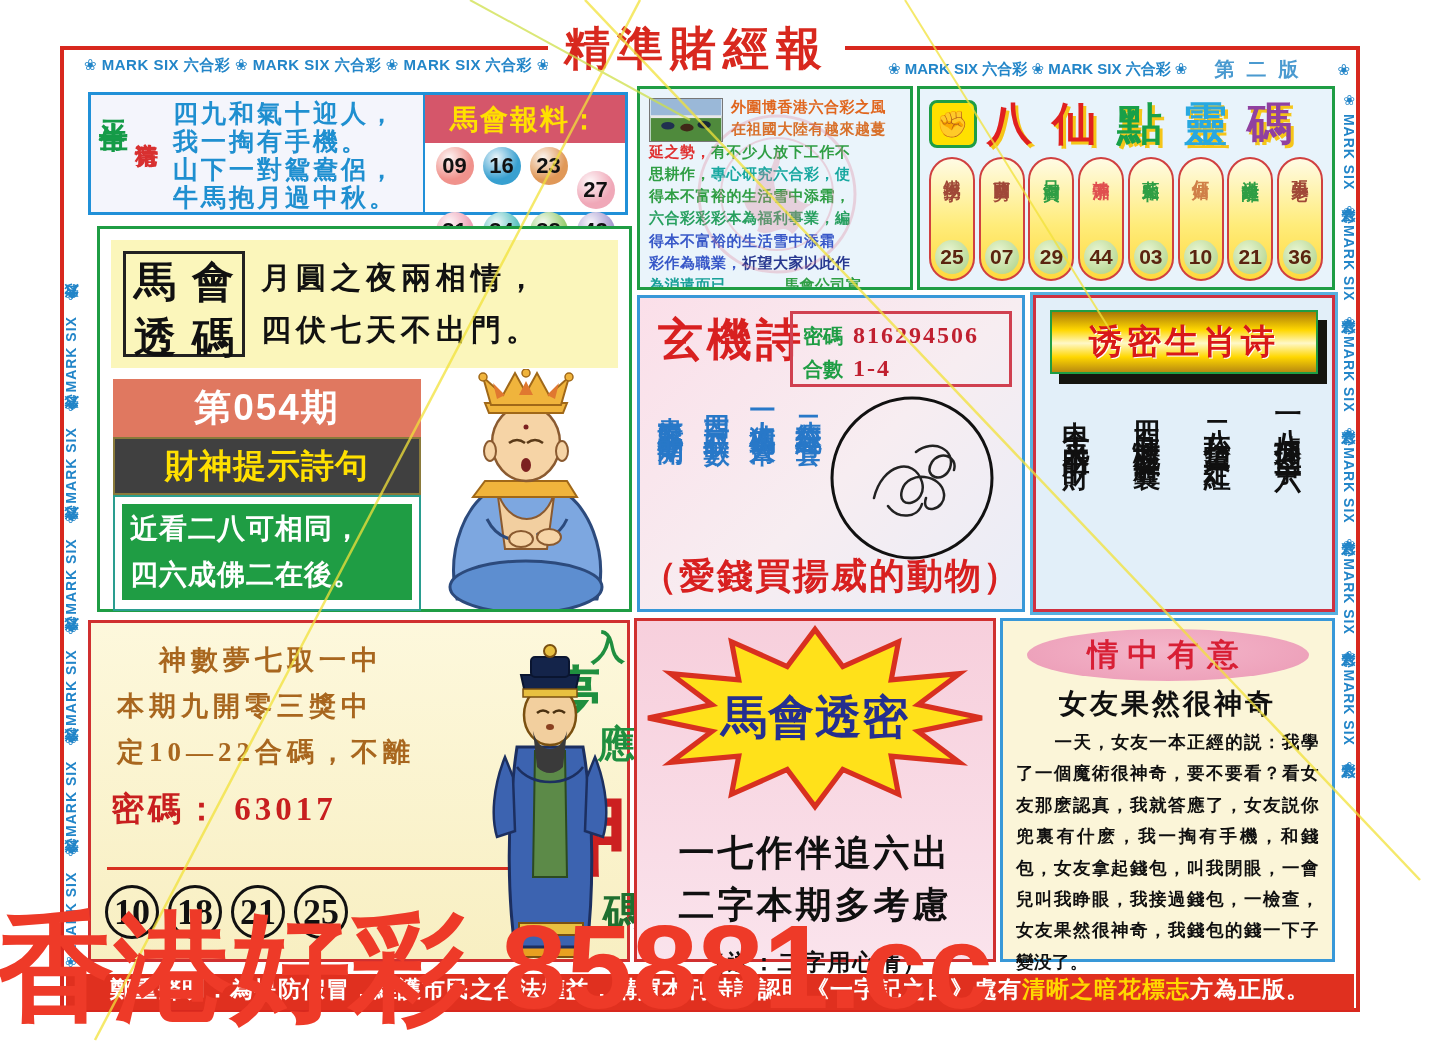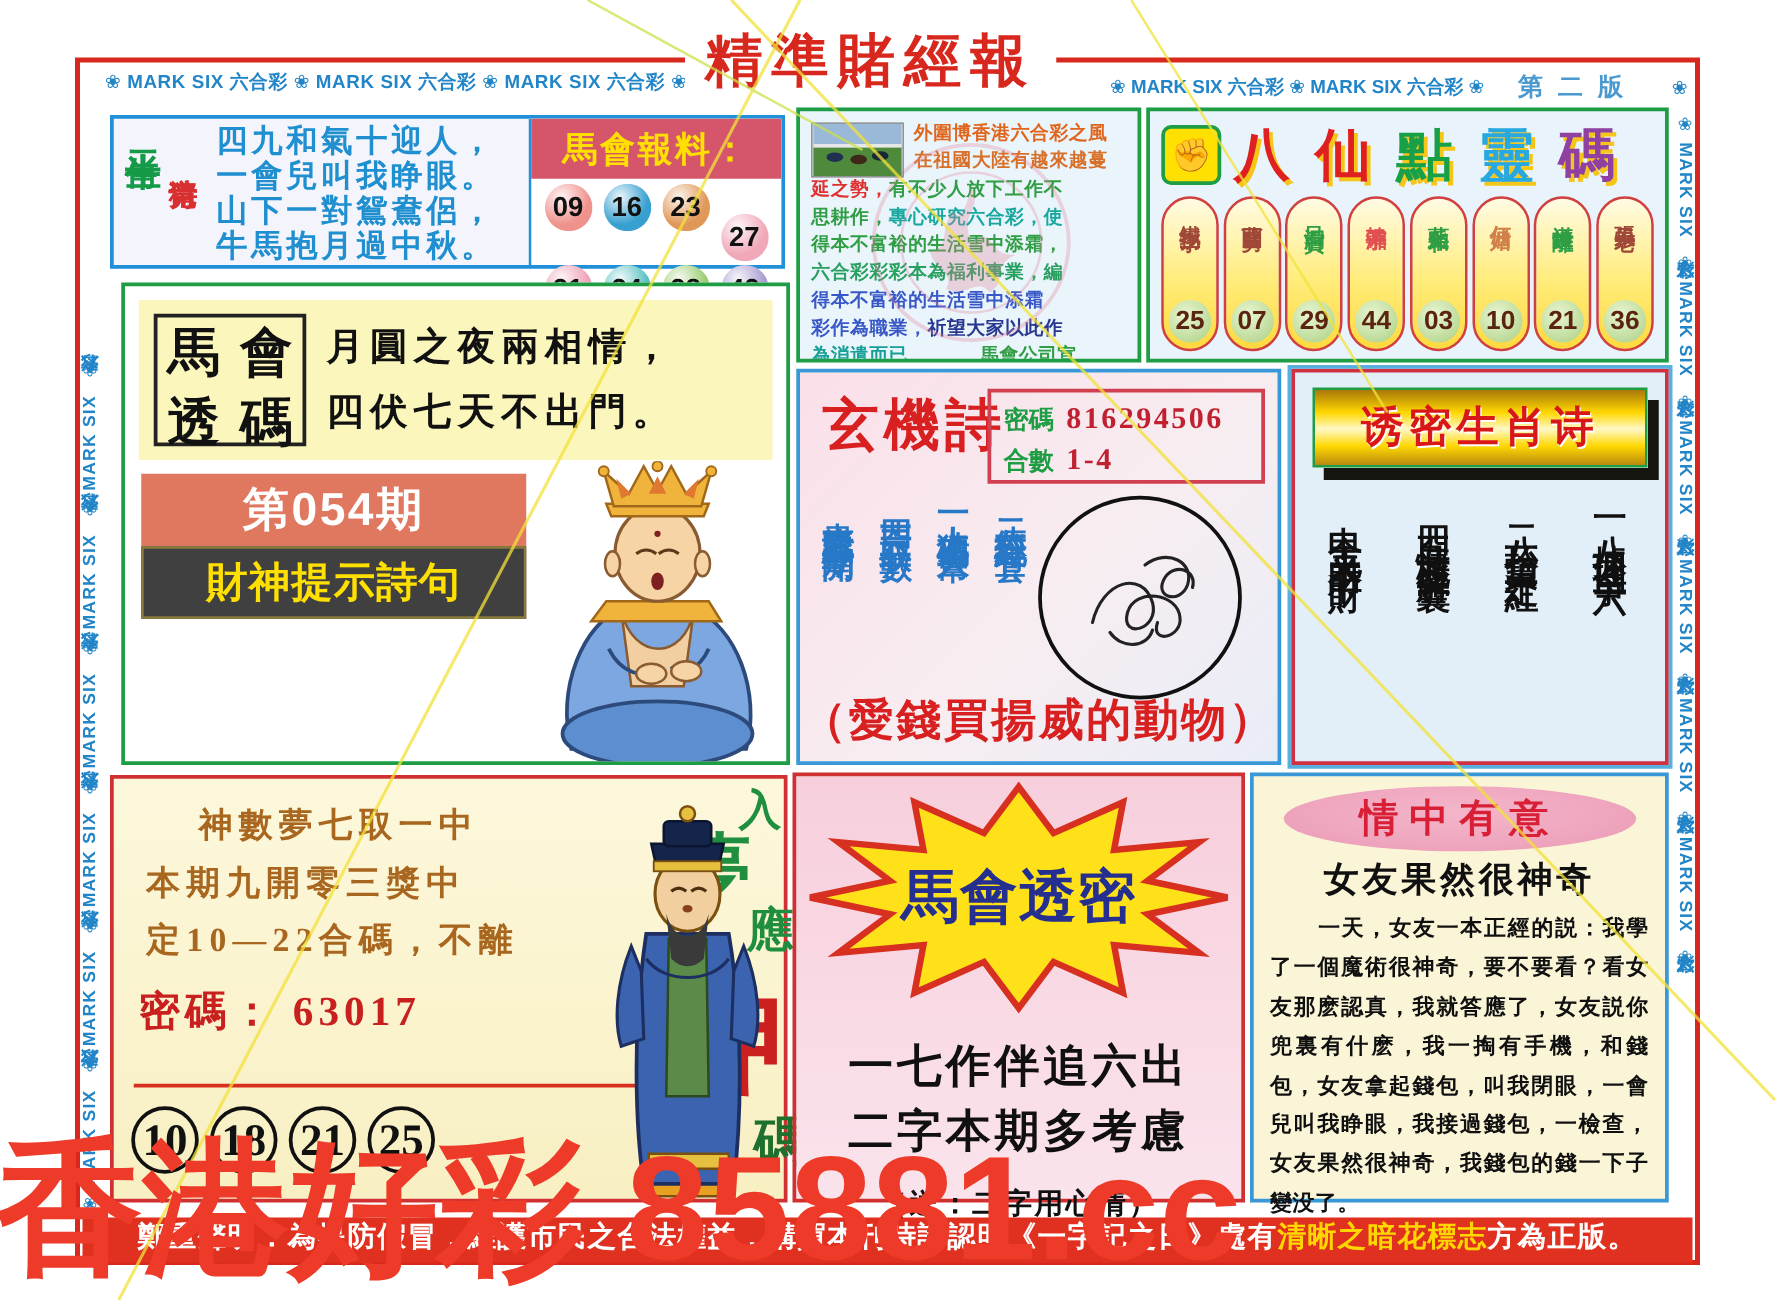--- a/index.html
+++ b/index.html
@@ -144,21 +144,21 @@
     <span>❀</span>
   </div>
   <div class="side-strip left">❀ MARK SIX 六合彩 ❀ MARK SIX 六合彩 ❀ MARK SIX 六合彩 ❀ MARK SIX 六合彩 ❀ MARK SIX 六合彩 ❀ MARK SIX 六合彩 ❀</div>
   <div class="side-strip right">❀ MARK SIX 六合彩 ❀ MARK SIX 六合彩 ❀ MARK SIX 六合彩 ❀ MARK SIX 六合彩 ❀ MARK SIX 六合彩 ❀ MARK SIX 六合彩 ❀</div>
 
   <div class="box boxA">
     <div class="zodiac-title vtext">十二生肖</div>
     <div class="zodiac-sub vtext">竞猜诗</div>
     <div class="zodiac-poem">
       <div>四九和氣十迎人，</div>
-      <div>一會兒叫我睁眼。</div>
+      <div>我一掏有手機。</div>
       <div>山下一對鴛鴦侶，</div>
       <div>牛馬抱月過中秋。</div>
     </div>
     <div class="tips">
       <div class="tips-header">馬會報料：</div>
       <div class="tips-balls">
         <div class="ball" style="background-color: rgb(240, 146, 140);">09</div>
         <div class="ball" style="background-color: rgb(56, 160, 208);">16</div>
         <div class="ball" style="background-color: rgb(224, 152, 88);">23</div>
         <div class="ball" style="background-color: rgb(240, 168, 184); margin-top: 24px;">27</div>
@@ -248,20 +248,26 @@
         <span>透</span>
         <span>碼</span>
       </div>
       <div class="tm-poem serif">
         <div>月圓之夜兩相情，</div>
         <div>四伏七天不出門。</div>
       </div>
     </div>
     <div class="issue-bar">第054期</div>
     <div class="hint-title">財神提示詩句</div>
+    <div class="hint-outer">
+      <div class="hint-green">
+        <div>近看二八可相同，</div>
+        <div>四六成佛二在後。</div>
+      </div>
+    </div>
     <svg class="buddha" width="196" height="240" viewBox="0 0 196 240">
       <path d="M30,230 C18,180 40,130 70,118 L128,118 C162,132 182,185 170,230 Z" fill="#7da7e0" stroke="#2c4a7c" stroke-width="3"></path>
       <ellipse cx="99" cy="218" rx="76" ry="26" fill="#5d8ed0" stroke="#2c4a7c" stroke-width="3"></ellipse>
       <path d="M70,120 C80,160 120,160 128,120 L120,180 L78,180 Z" fill="#f2cfa0" stroke="#8a5a30" stroke-width="2"></path>
       <path d="M58,112 L140,112 L150,128 L46,128 Z" fill="#f0b43c" stroke="#a06818" stroke-width="2"></path>
       <ellipse cx="99" cy="74" rx="34" ry="38" fill="#f6d4a6" stroke="#8a5a30" stroke-width="2.5"></ellipse>
       <ellipse cx="63" cy="82" rx="6" ry="10" fill="#f6d4a6" stroke="#8a5a30" stroke-width="2"></ellipse>
       <ellipse cx="135" cy="82" rx="6" ry="10" fill="#f6d4a6" stroke="#8a5a30" stroke-width="2"></ellipse>
       <path d="M82,74 q8,-6 16,0 M116,74 q-8,-6 -16,0" stroke="#5a3a18" stroke-width="2.5" fill="none"></path>
       <ellipse cx="99" cy="96" rx="5" ry="7" fill="#7c2020"></ellipse>

